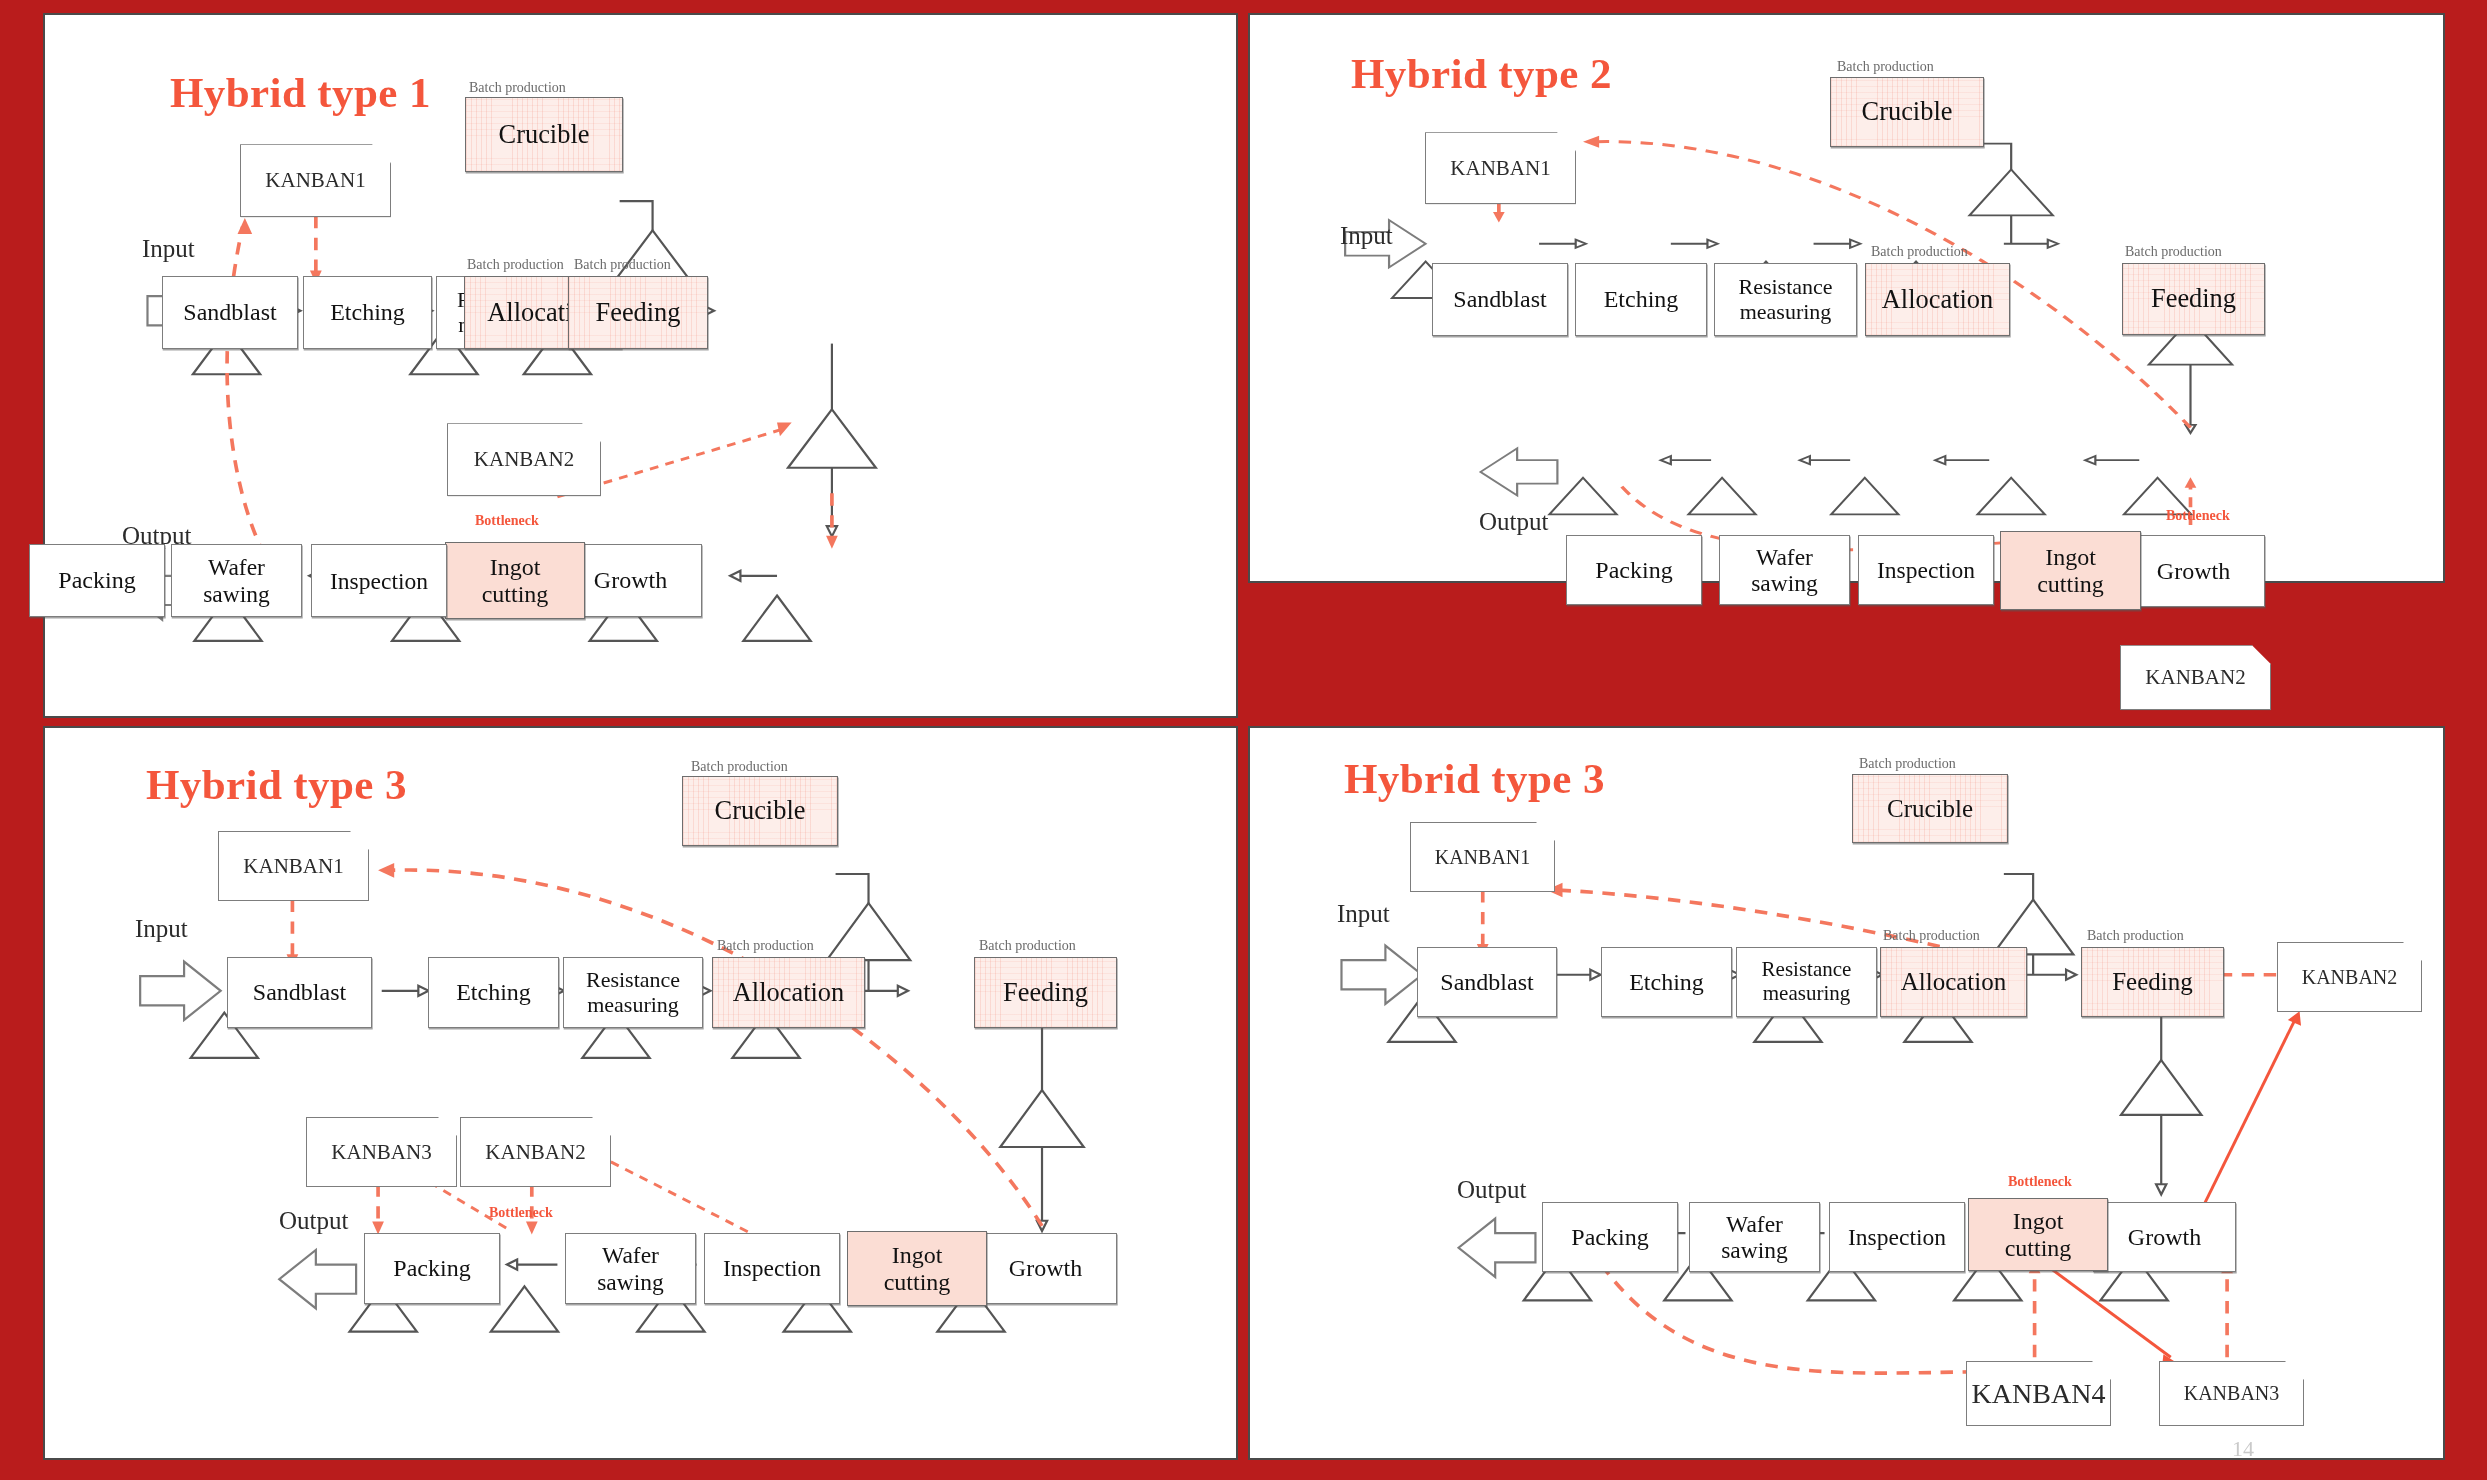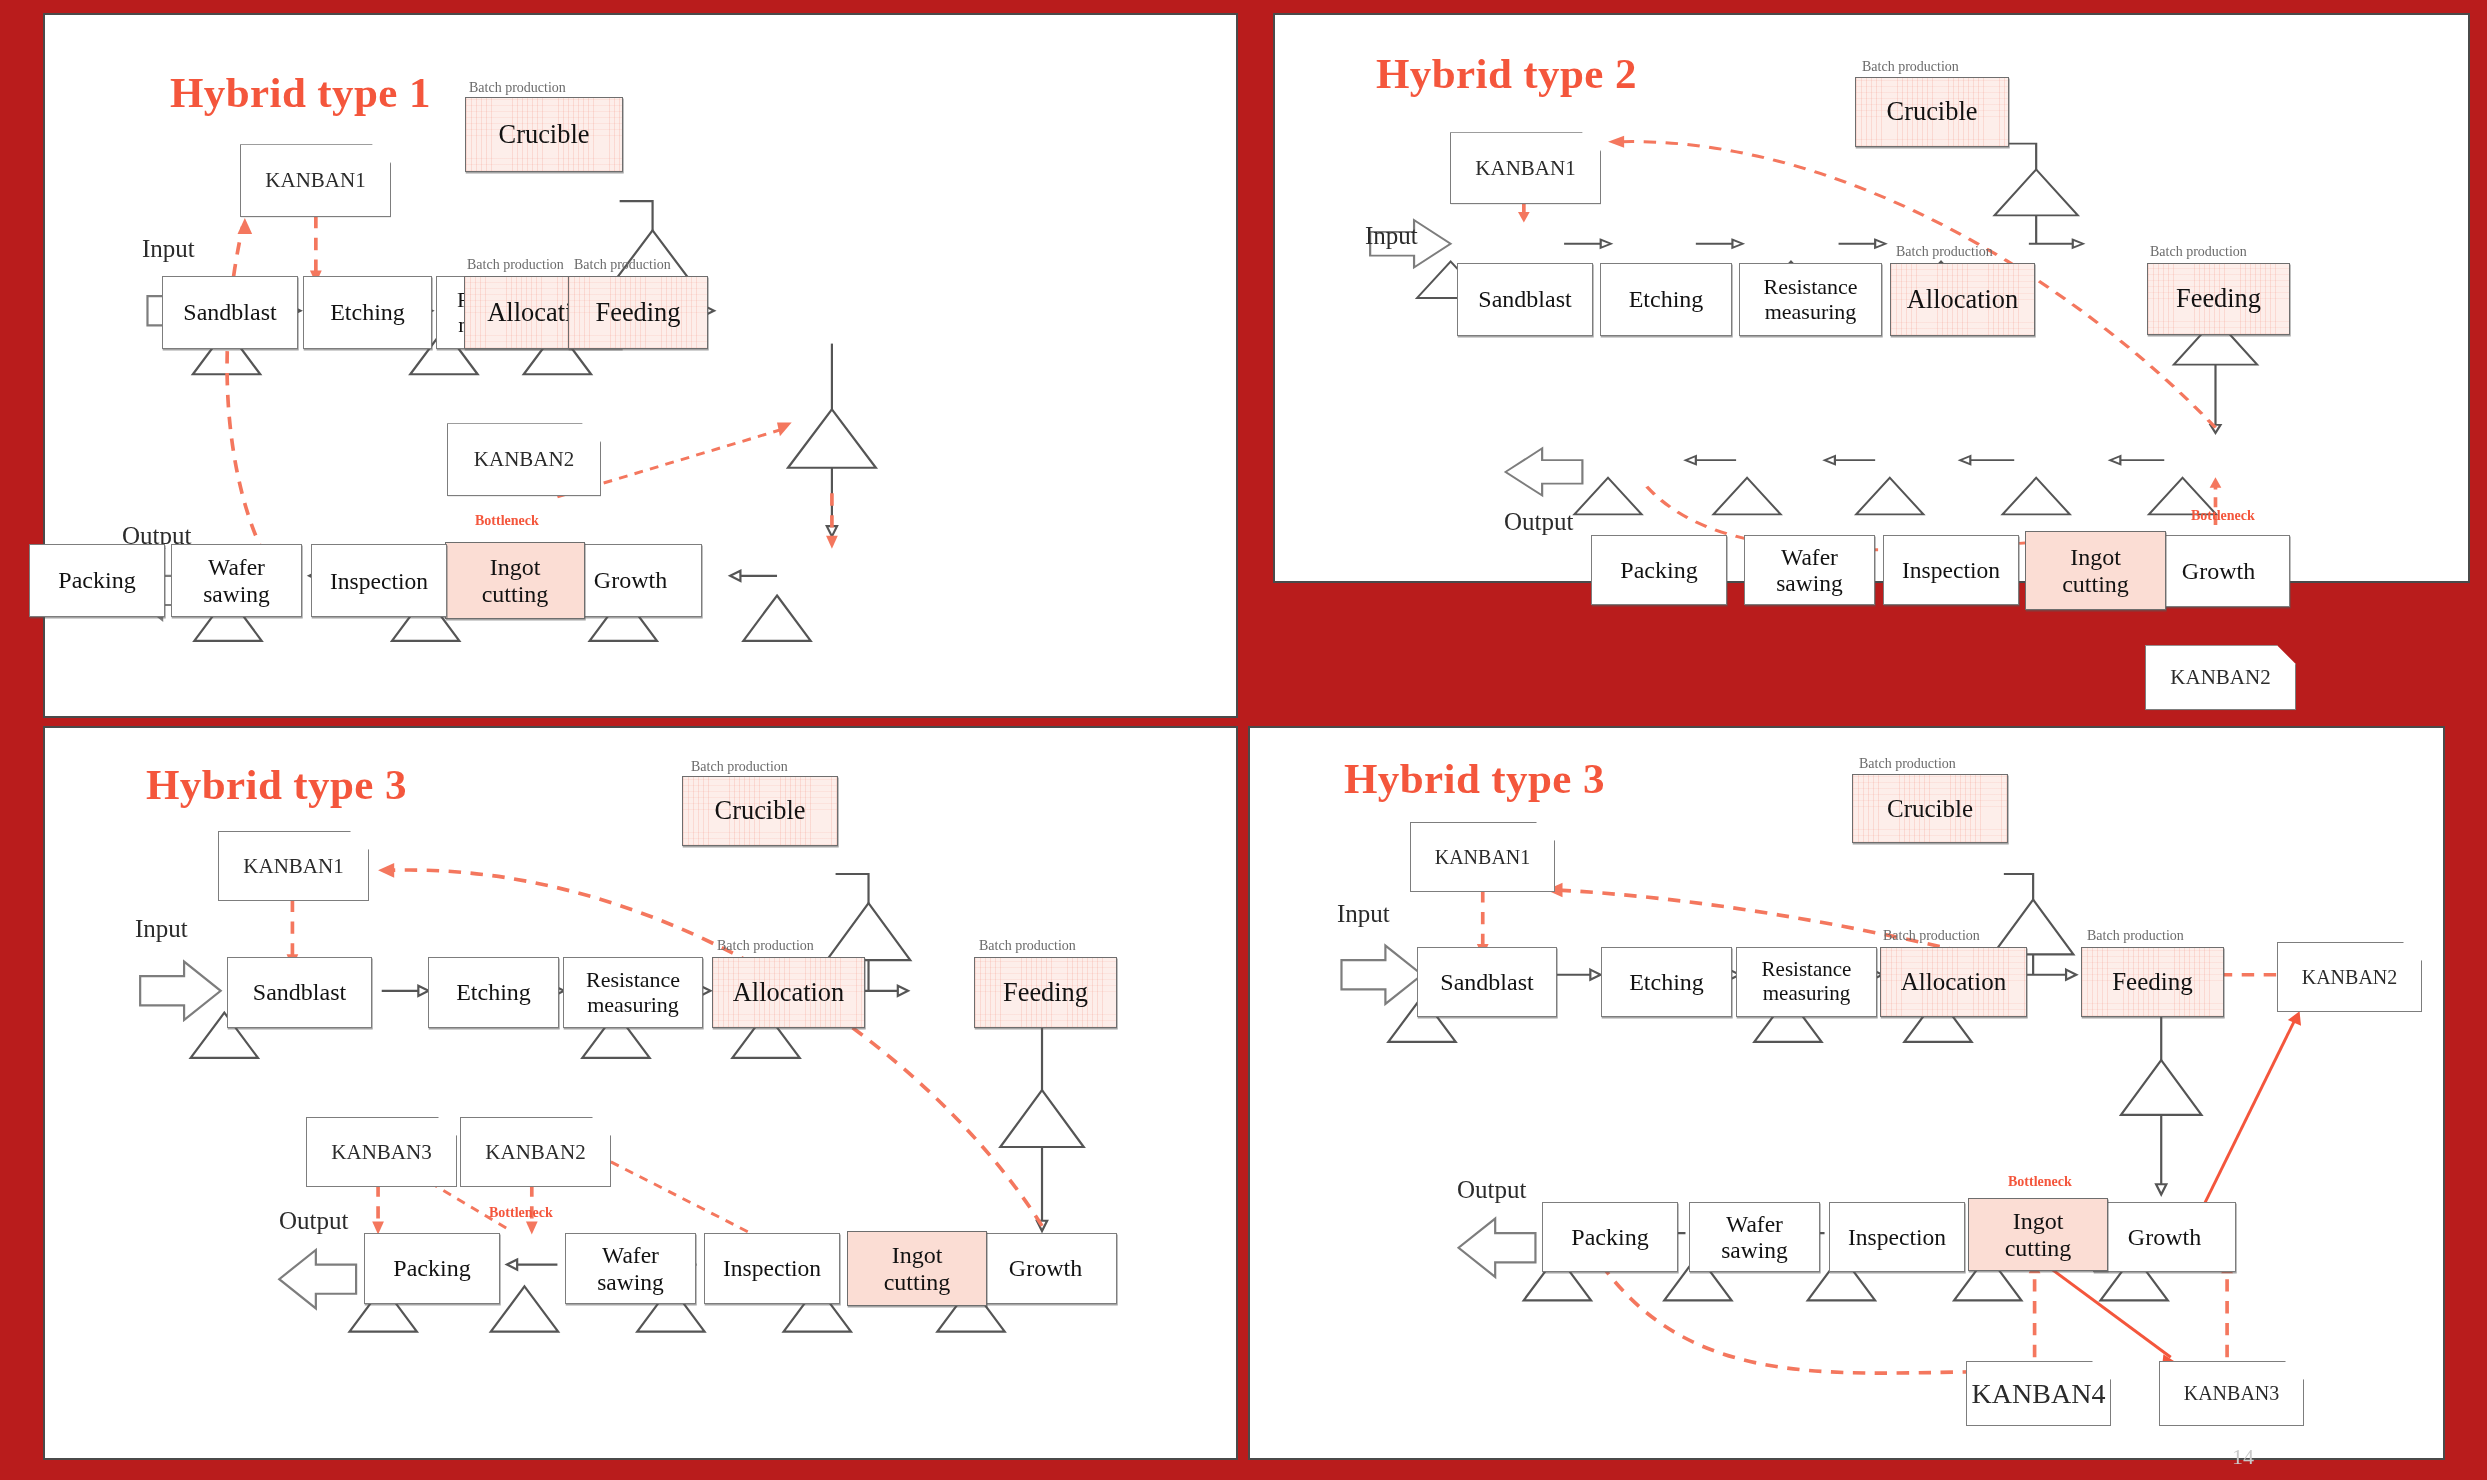--- a/index.html
+++ b/index.html
@@ -163,21 +163,21 @@
     <div class="pbox" style="left:126px;top:529px;width:131px;height:73px;font-size:23.5px;flex-direction:column;">
       <span>Wafer</span>
       <span>sawing</span>
     </div>
     <div class="pbox" style="left:-16px;top:529px;width:136px;height:73px;font-size:24px;">
       <span>Packing</span>
     </div>
   </div>
 </div>
 
-<div class="panel" style="left:1248px;top:13.2px;width:1197px;height:570px;margin-left:25px;">
+<div class="panel" style="left:1248px;top:13.2px;width:1197px;height:570px;">
   <div class="panel-inner">
     <svg class="lay" viewBox="0 0 1630 960" preserveAspectRatio="none">
       <polygon class="arrowshape" points="130,368 190,368 190,348 240,388 190,428 190,408 130,408"></polygon>
       <line class="sl" x1="395" y1="388" x2="445" y2="388"></line>
       <path class="sl" d="M 445 381 L 459 388 L 445 395 Z" fill="#555"></path>
       <line class="sl" x1="575" y1="388" x2="625" y2="388"></line>
       <path class="sl" d="M 625 381 L 639 388 L 625 395 Z" fill="#555"></path>
       <line class="sl" x1="770" y1="388" x2="820" y2="388"></line>
       <path class="sl" d="M 820 381 L 834 388 L 820 395 Z" fill="#555"></path>
       <line class="sl" x1="1030" y1="388" x2="1090" y2="388"></line>
@@ -527,16 +527,16 @@
 
     <div class="kbox" style="left:716px;top:633px;width:145px;height:65px;font-size:28px;">
       <span>KANBAN4</span>
     </div>
     <div class="kbox" style="left:909px;top:633px;width:145px;height:65px;font-size:20px;">
       <span>KANBAN3</span>
     </div>
   </div>
 </div>
 
-<div class="pagenum" style="left:2232px;top:1436px;margin-top:8px;">14</div>
+<div class="pagenum" style="left:2232px;top:1436px;">14</div>
 
 </div>
 
 
 </body></html>

